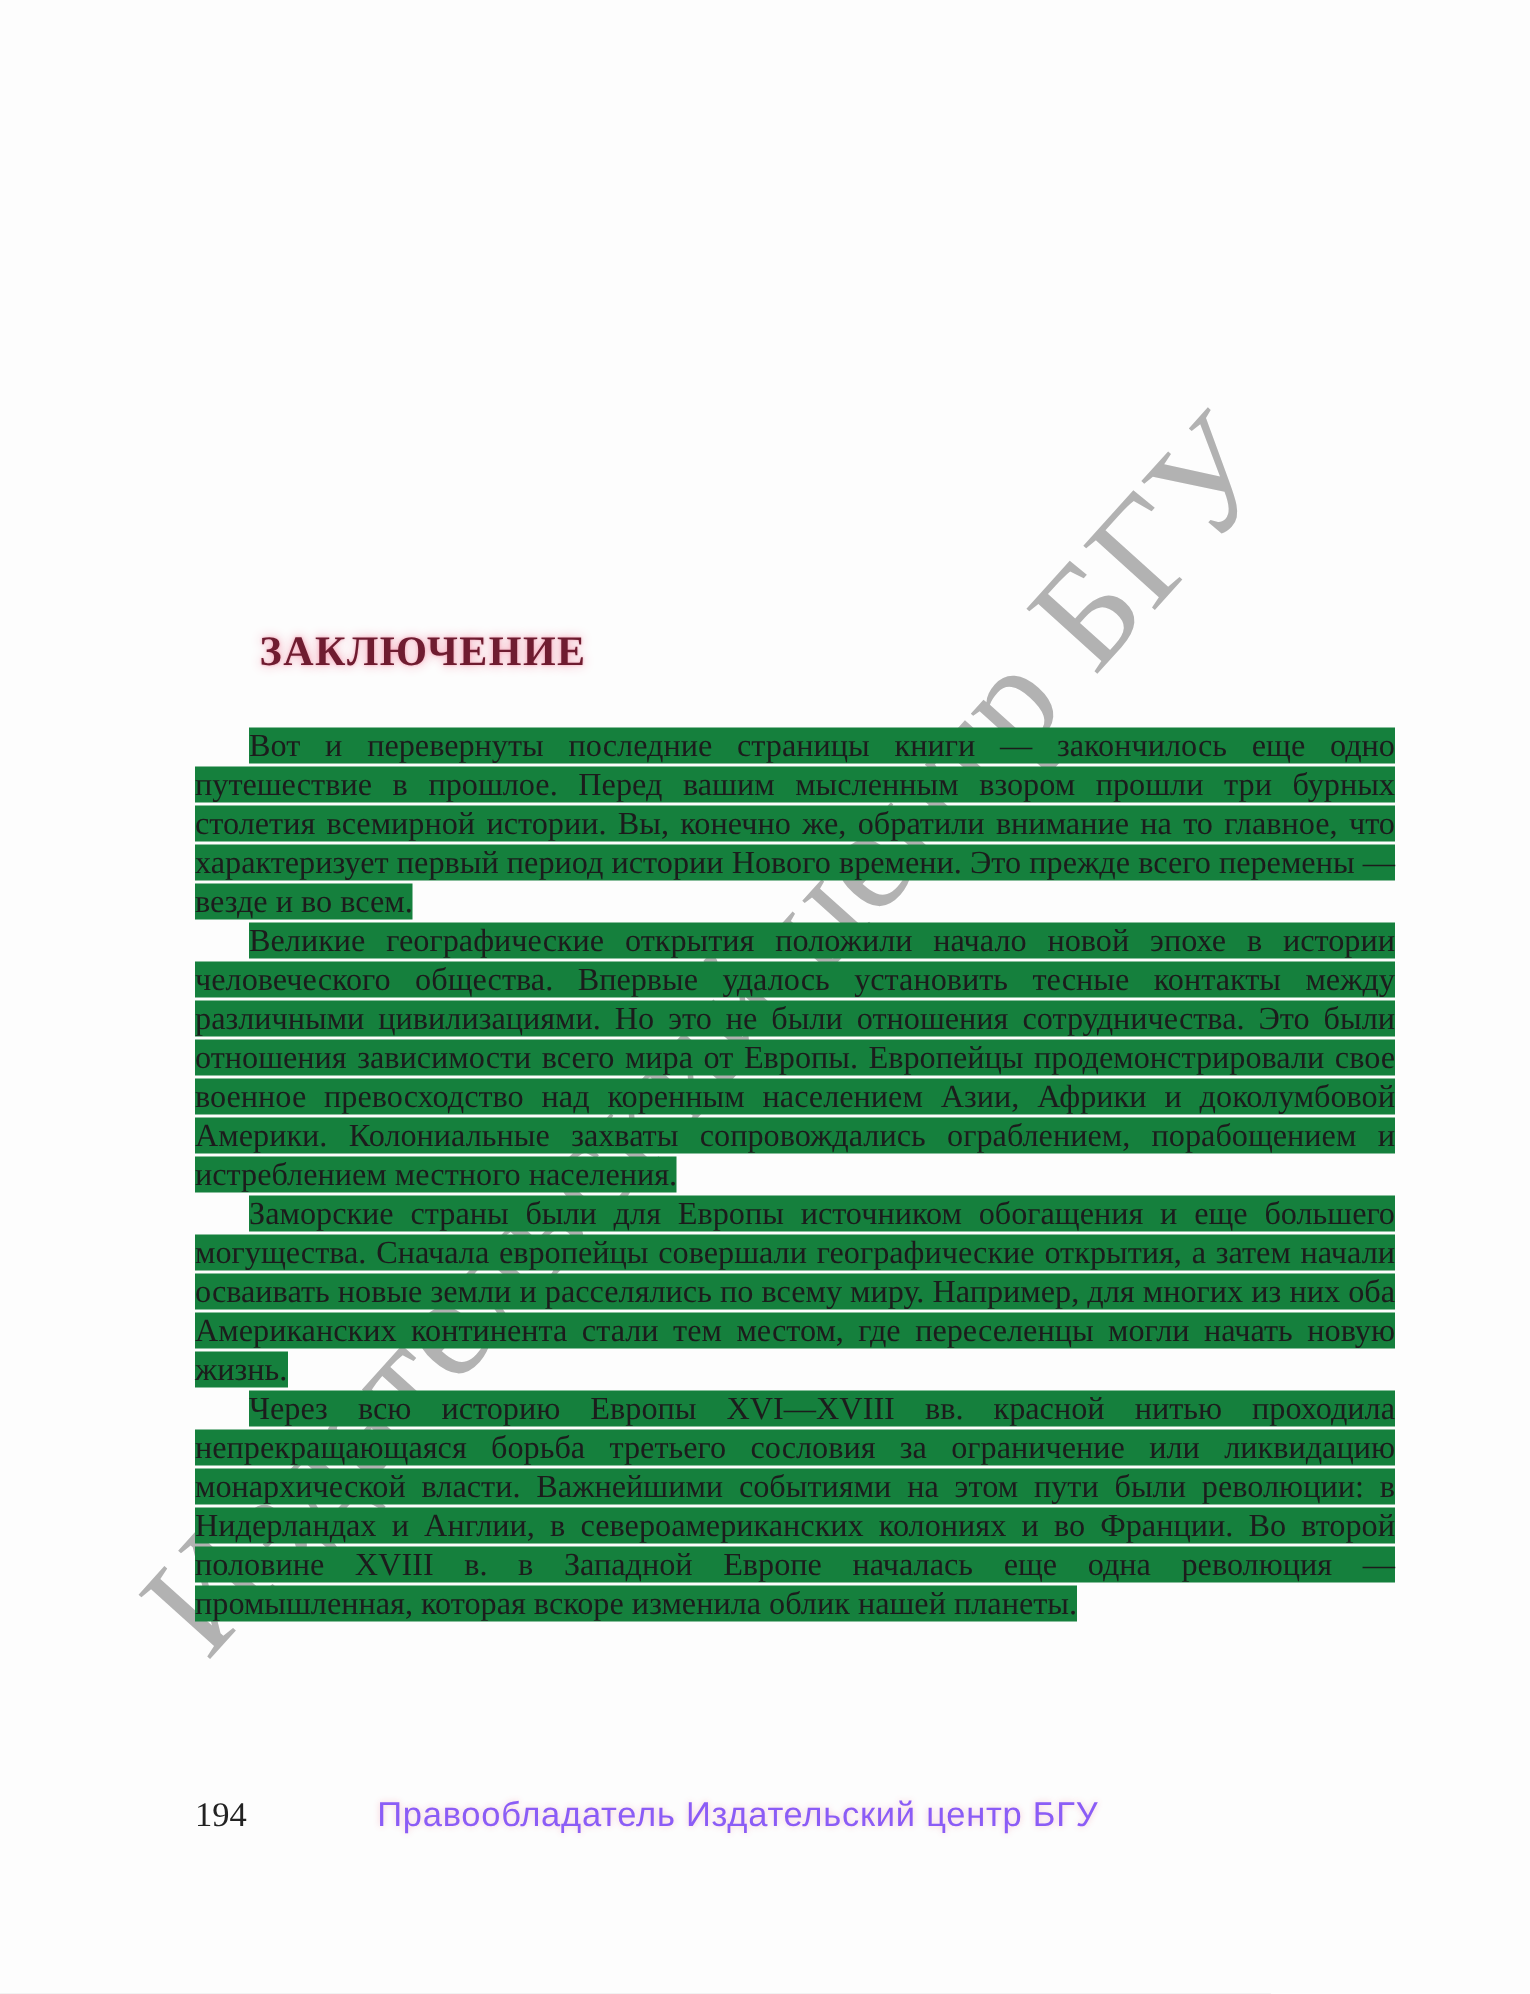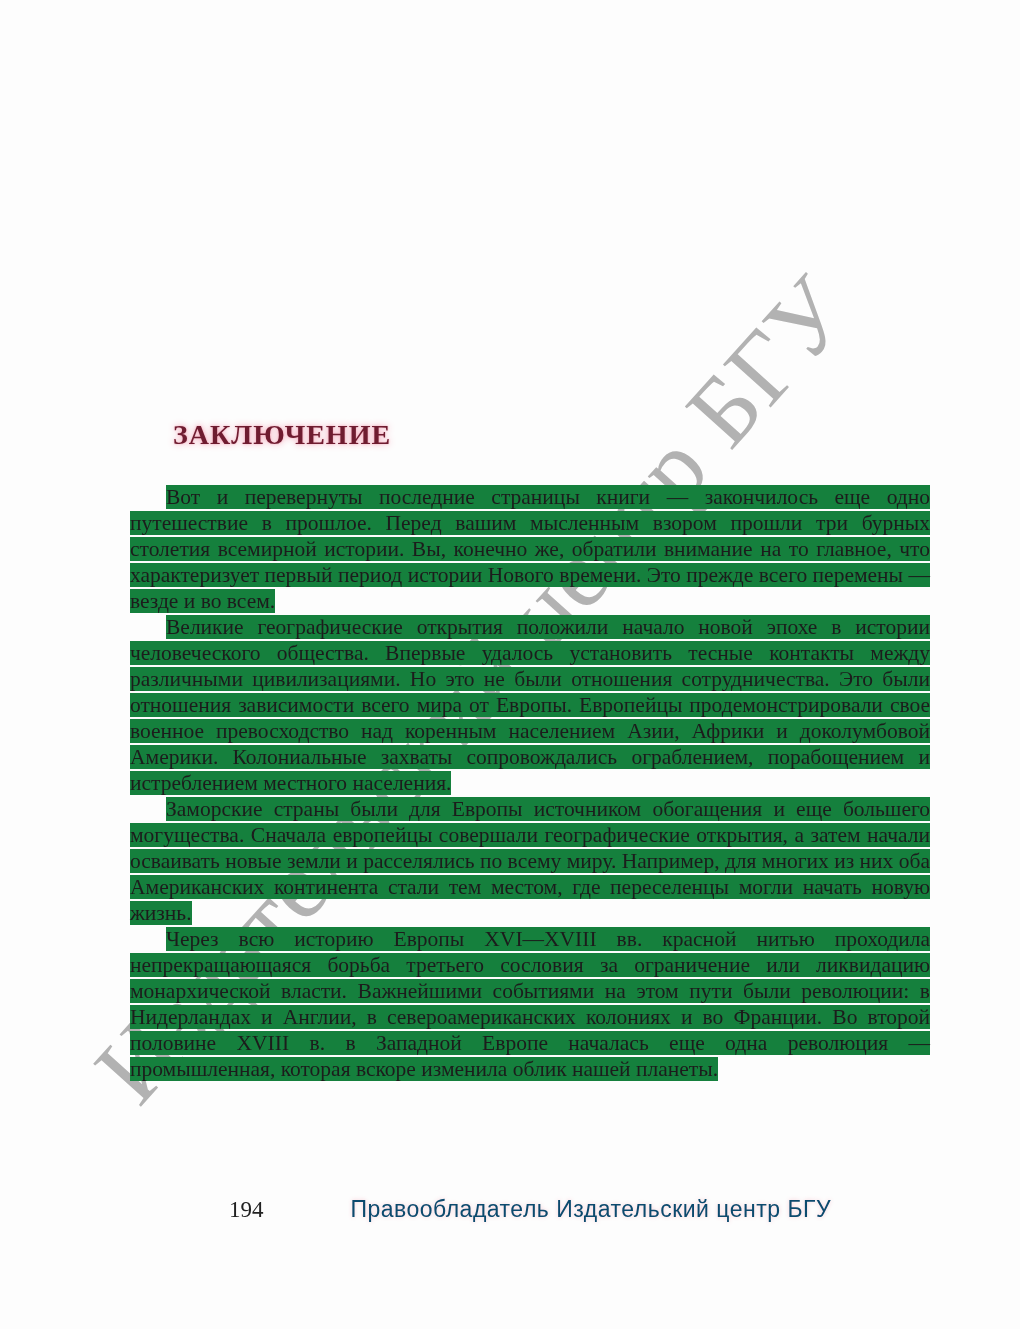--- a/index.html
+++ b/index.html
@@ -53,33 +53,32 @@
     margin-top:48px;
     -webkit-box-decoration-break:clone;
   }
   .footer{
     position:absolute;
     left:130px;top:1196px;
     width:800px;
     z-index:2;
     display:flex;
     align-items:baseline;
-    justify-content:center;
   }
   .pagenum{
     font-family:"Liberation Serif","DejaVu Serif",serif;
     font-size:23px;
     color:#222;
   }
   .copyright{
     margin-left:87px;
     font-family:"Liberation Sans","DejaVu Sans",sans-serif;
     font-size:23px;
     letter-spacing:0.5px;
-    color:#0c4a6e;
+    color:#8b5cf6;
     text-shadow:0 0 4px rgba(248,198,210,0.9);
   }
 </style>
 </head>
 <body>
 
 <div class="page">
 
   <div class="watermark">Издательский центр БГУ</div>
 

